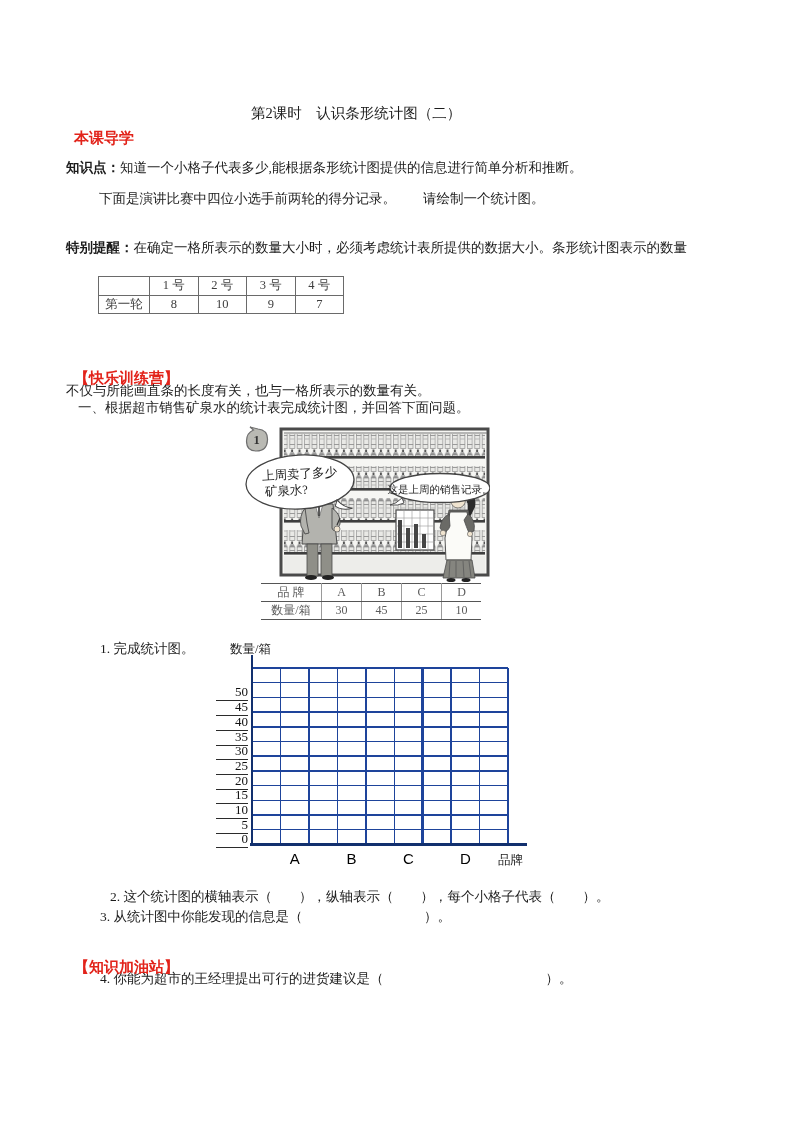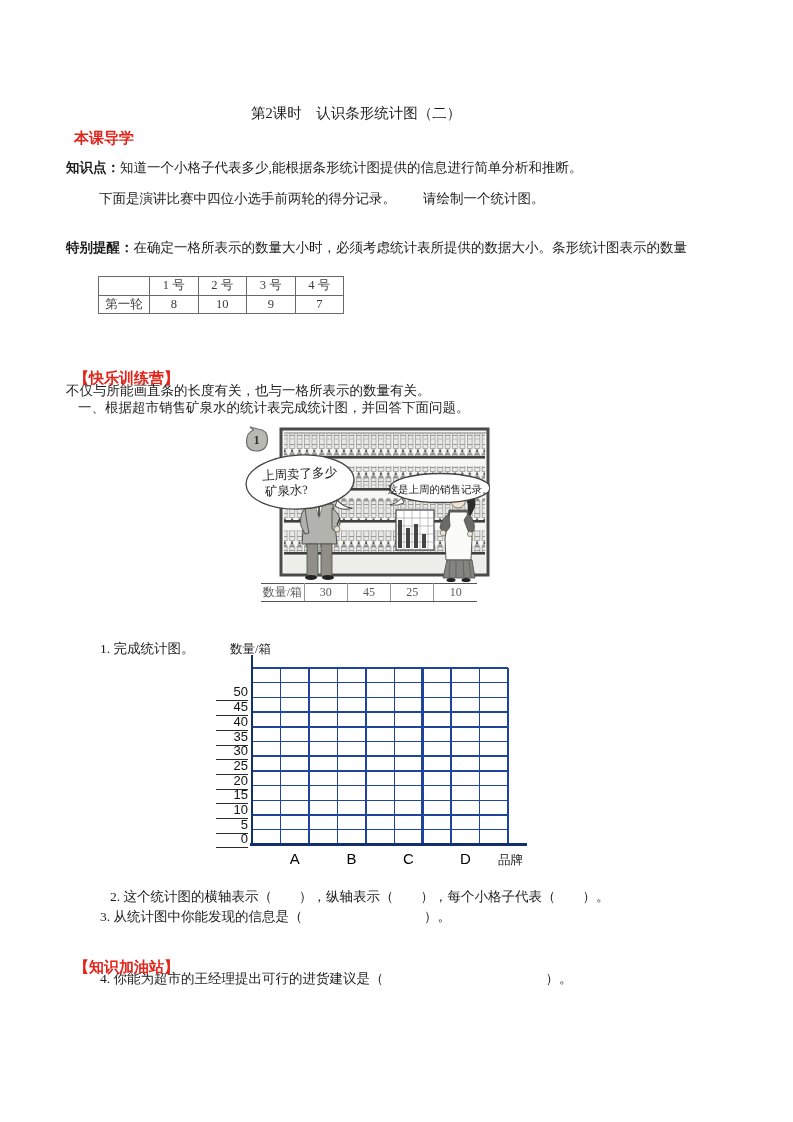--- a/index.html
+++ b/index.html
@@ -23,21 +23,21 @@
   table.sales{border-collapse:collapse;table-layout:fixed;}
   table.sales td{
     border-top:1.2px solid #555;border-bottom:1.2px solid #555;
     border-left:0.8px solid #9a9a9a;border-right:0.8px solid #9a9a9a;
     height:16.5px;text-align:center;font-size:12px;color:#5a5a5a;padding:0;
   }
   table.sales tr td:first-child{border-left:none;}
   table.sales tr td:last-child{border-right:none;}
   .chartline{position:absolute;}
   .ytick{
-    position:absolute;font-family:Liberation Sans, sans-serif;
+    position:absolute;font-family:Liberation Serif, serif;
     font-size:13px;color:#111;text-align:right;
     border-bottom:1.5px solid #2b2b2b;line-height:14px;height:15px;
   }
   .xcat{
     position:absolute;font-family:"Liberation Sans","DejaVu Sans",sans-serif;
     font-size:15px;color:#000;text-align:center;width:28px;
   }
   .axis-label{font-size:12.5px;color:#1c1c1c;}
 </style>
 </head>
@@ -178,20 +178,27 @@
   </g>
 
   <g>
     <path d="M14 3 q10 1 9.5 11 q-0.5 11 -11 11 q-10 0 -10 -10 q0 -8 7 -11 l-3.5 -3 z" fill="#b9b9b3" stroke="#6f6f6f" stroke-width="1.2"></path>
     <text x="12.5" y="18" font-size="12.5" font-weight="bold" text-anchor="middle" fill="#333">1</text>
   </g>
 </svg>
 
 <table class="sales abs" style="left:261px;top:583px;width:216px;">
   <tbody>
+      <tr>
+    <td style="width:60px;">品 牌</td>
+    <td style="width:39px;">A</td>
+    <td style="width:39px;">B</td>
+    <td style="width:39px;">C</td>
+    <td style="width:39px;">D</td>
+  </tr>
   <tr>
     <td>数量/箱</td>
     <td>30</td>
     <td>45</td>
     <td>25</td>
     <td>10</td>
   </tr>
 </tbody>
   </table>
 

